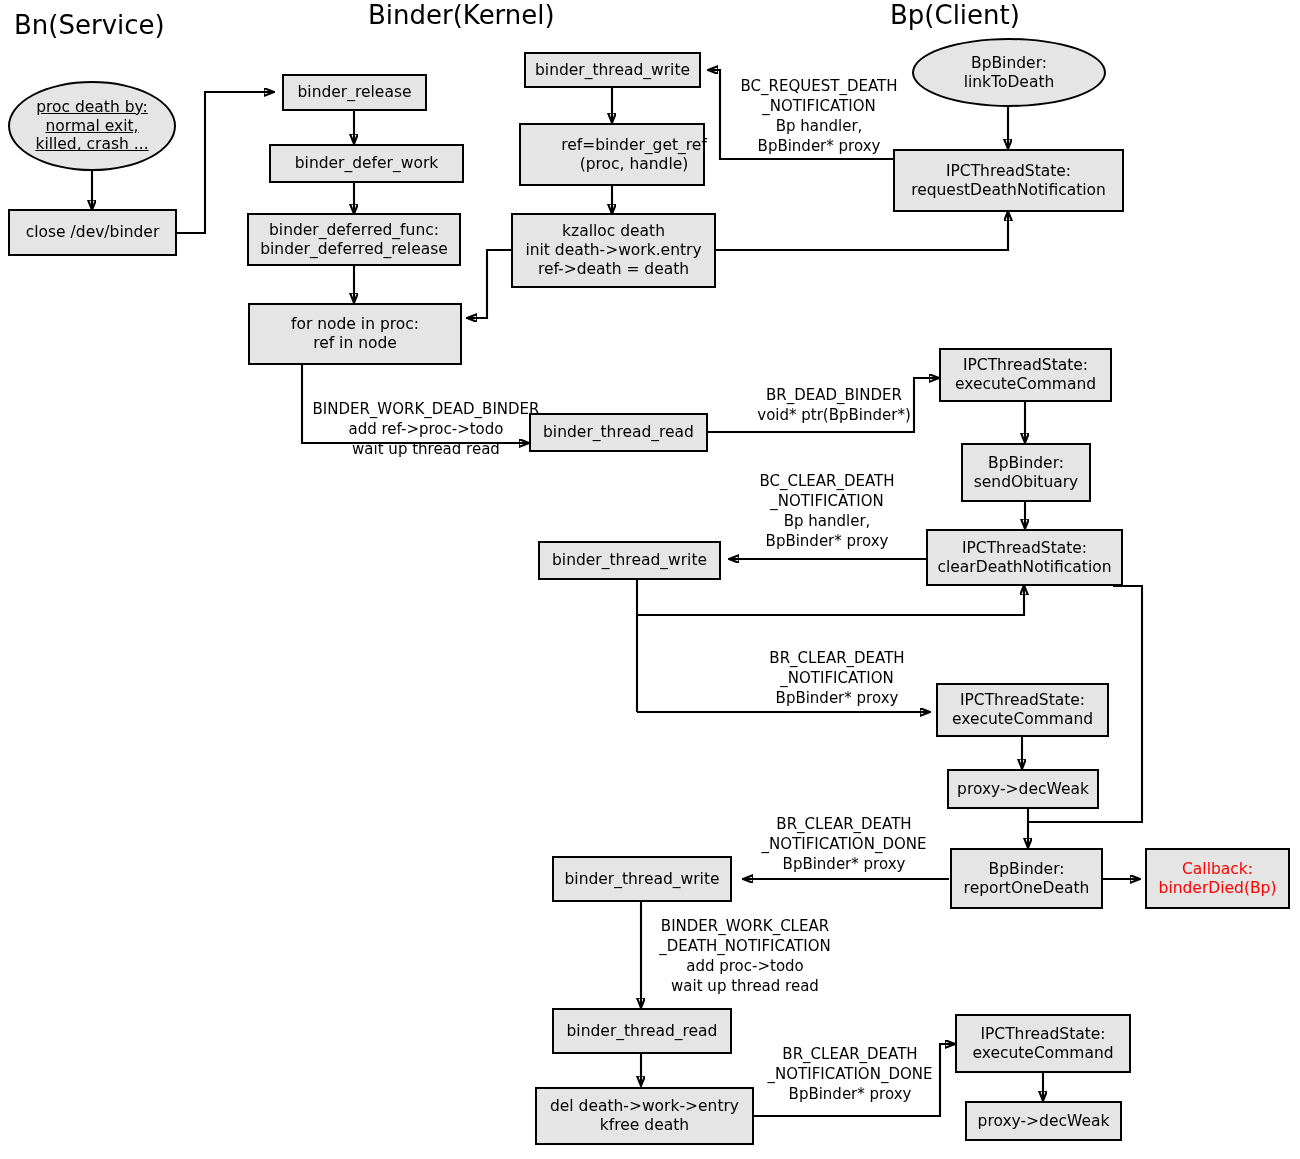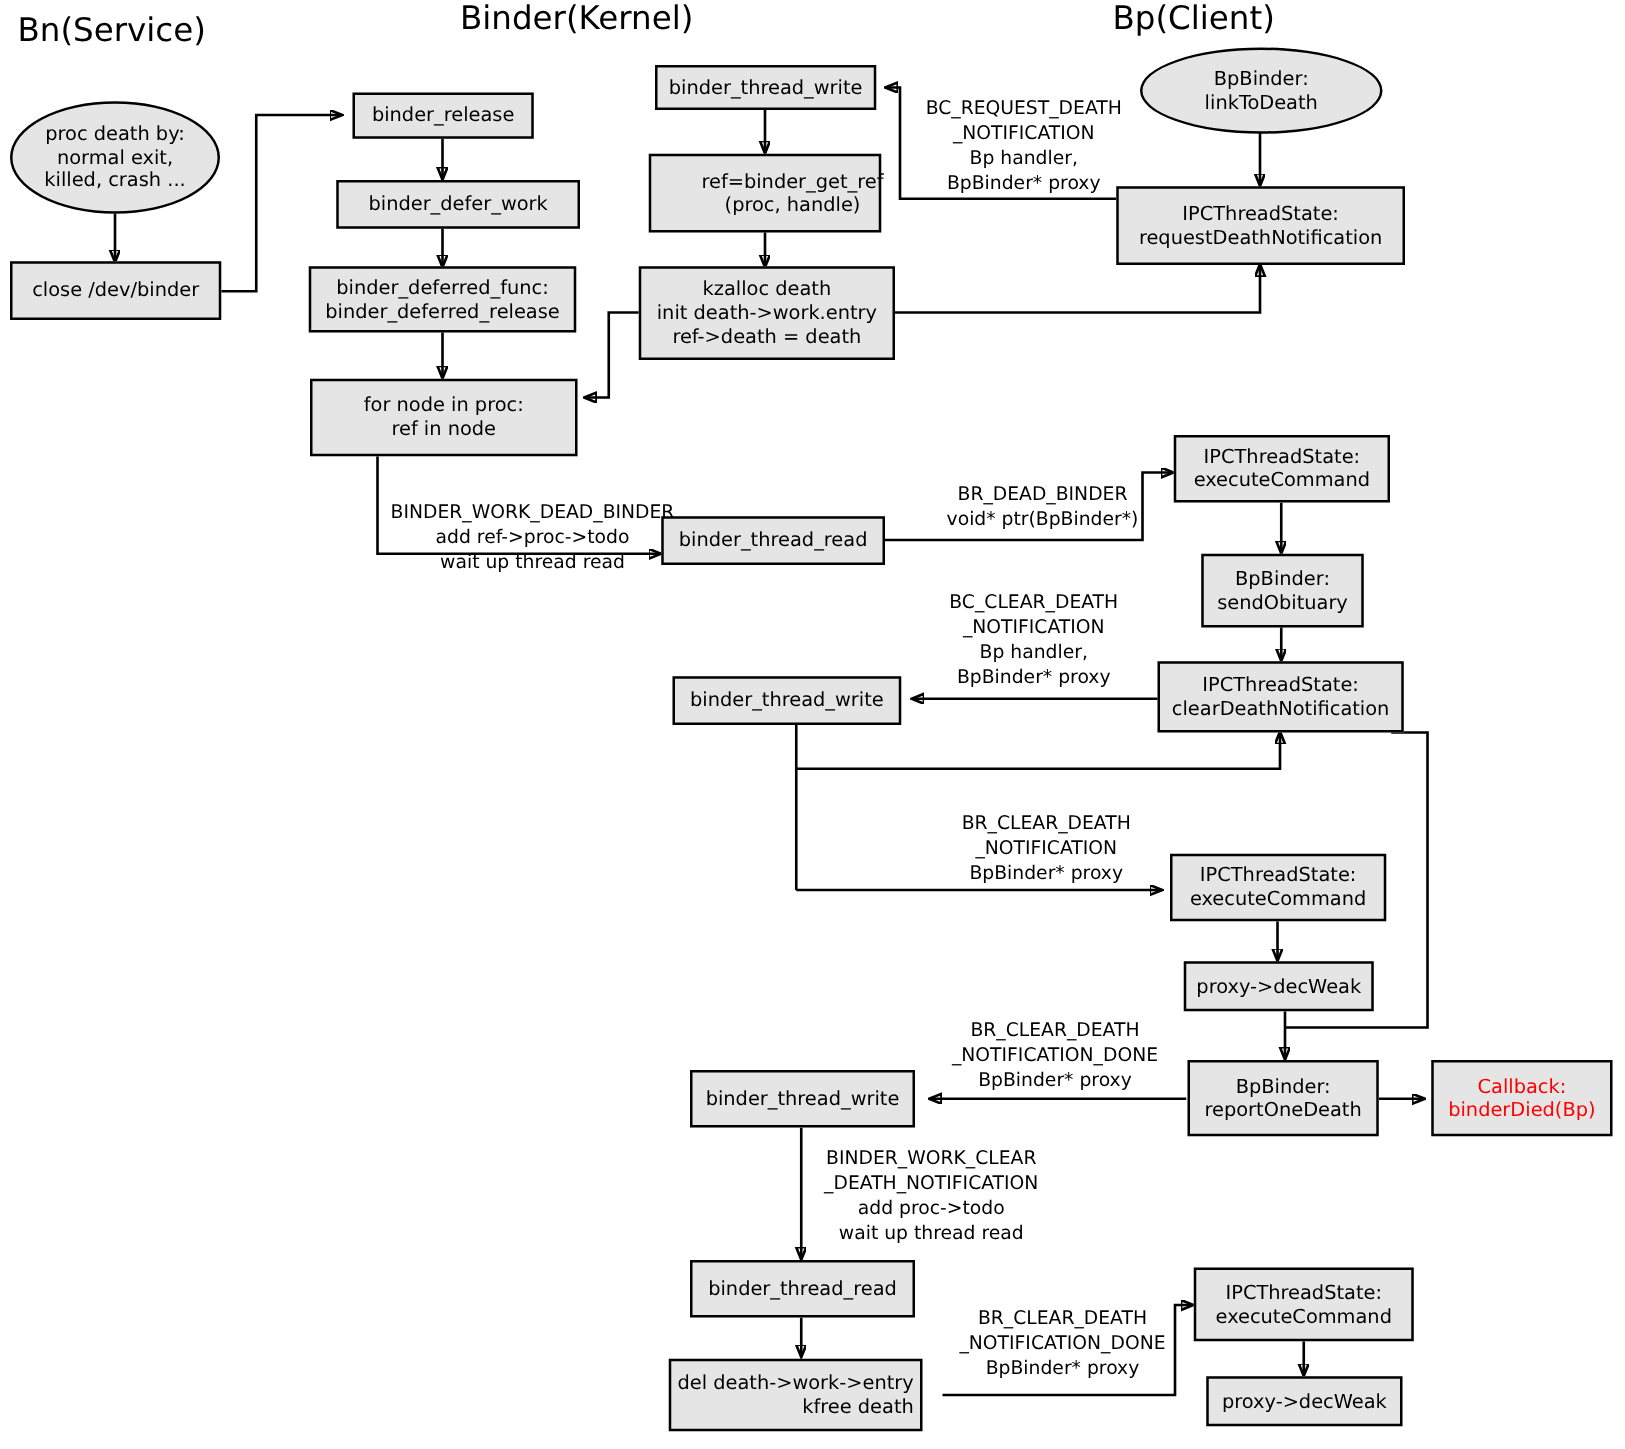--- a/index.html
+++ b/index.html
@@ -81,21 +81,21 @@
 
     <path d="M641,902 L641,1007" marker-end="url(#ah)"></path>
 
     <path d="M641,1054 L641,1085" marker-end="url(#ah)"></path>
 
     <path d="M754,1116 L940,1116 L940,1044 L954,1044" marker-end="url(#ah)"></path>
 
     <path d="M1043,1073 L1043,1100" marker-end="url(#ah)"></path>
   </svg>
 
-  <div class="node ellipse" style="left: 8px; top: 81px; width: 168px; height: 90px; white-space: pre-line;">proc death by:
+  <div class="node ellipse" style="left: 8px; top: 81px; width: 168px; height: 90px; white-space: pre-line; text-decoration: underline;">proc death by:
 normal exit,
 killed, crash ...</div>
   <div class="node" style="left: 8px; top: 209px; width: 169px; height: 47px; white-space: pre-line;">close /dev/binder</div>
 
   <div class="node" style="left: 282px; top: 74px; width: 145px; height: 37px; white-space: pre-line;">binder_release</div>
   <div class="node" style="left: 269px; top: 144px; width: 195px; height: 39px; white-space: pre-line;">binder_defer_work</div>
   <div class="node" style="left: 247px; top: 213px; width: 214px; height: 53px; white-space: pre-line;">binder_deferred_func:
 binder_deferred_release</div>
   <div class="node" style="left: 248px; top: 303px; width: 214px; height: 62px; white-space: pre-line;">for node in proc:
 ref in node</div>
@@ -126,21 +126,21 @@
   <div class="node" style="left: 936px; top: 683px; width: 173px; height: 54px; white-space: pre-line;">IPCThreadState:
 executeCommand</div>
   <div class="node" style="left: 947px; top: 769px; width: 152px; height: 40px; white-space: pre-line;">proxy-&gt;decWeak</div>
   <div class="node" style="left: 950px; top: 848px; width: 153px; height: 61px; white-space: pre-line;">BpBinder:
 reportOneDeath</div>
   <div class="node callback" style="left: 1145px; top: 848px; width: 145px; height: 61px; white-space: pre-line;">Callback:
 binderDied(Bp)</div>
 
   <div class="node" style="left: 552px; top: 856px; width: 180px; height: 46px; white-space: pre-line;">binder_thread_write</div>
   <div class="node" style="left: 552px; top: 1008px; width: 180px; height: 46px; white-space: pre-line;">binder_thread_read</div>
-  <div class="node" style="left: 535px; top: 1087px; width: 203px; height: 58px; white-space: pre-line; text-align: right;">del death-&gt;work-&gt;entry
+  <div class="node" style="left: 535px; top: 1087px; width: 219px; height: 58px; white-space: pre-line;">del death-&gt;work-&gt;entry
 kfree death</div>
 
   <div class="node" style="left: 955px; top: 1014px; width: 176px; height: 59px; white-space: pre-line;">IPCThreadState:
 executeCommand</div>
   <div class="node" style="left: 965px; top: 1101px; width: 157px; height: 40px; white-space: pre-line;">proxy-&gt;decWeak</div>
 
   <div class="edge-label" style="left: 729px; top: 77px; width: 180px; white-space: pre-line;">BC_REQUEST_DEATH
 _NOTIFICATION
 Bp handler,
 BpBinder* proxy</div>

